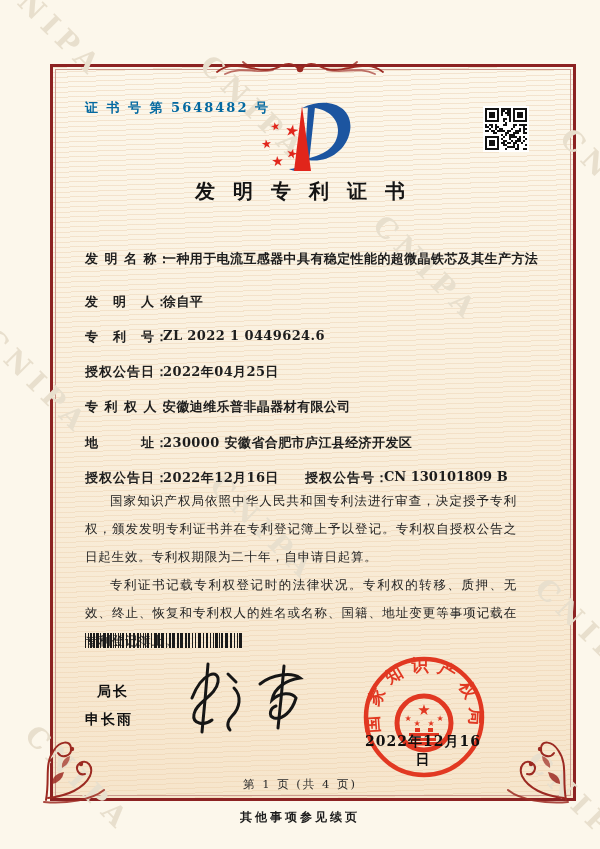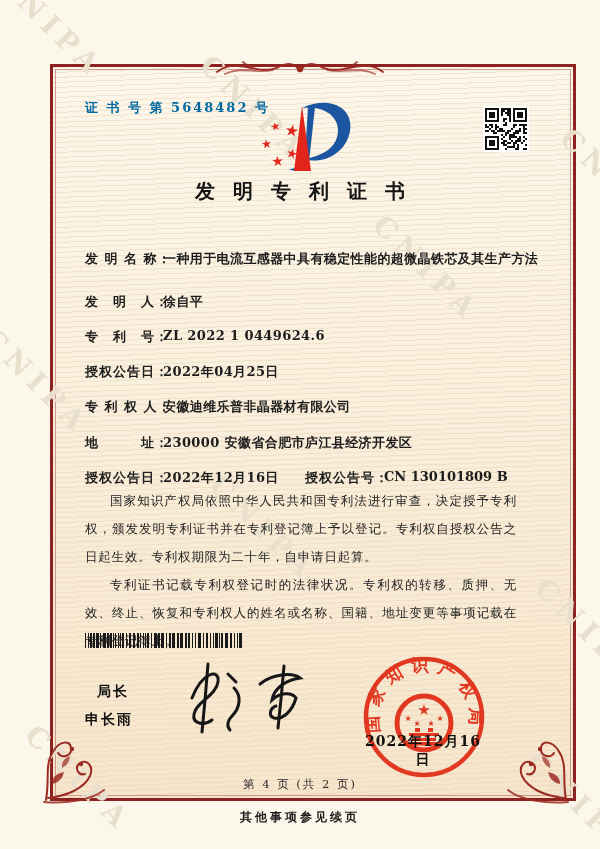--- a/index.html
+++ b/index.html
@@ -392,16 +392,16 @@
           <rect x="69" y="76" width="5" height="4"></rect>
           <rect x="50" y="81" width="30" height="3"></rect>
           <rect x="53" y="86" width="24" height="3"></rect>
           <rect x="47" y="90" width="36" height="3.5"></rect>
         </g>
       </g>
     </g>
   </svg>
   <div class="z2 seal-date">2022年12月16日</div>
 
-  <div class="z2 page-num">第 4 页 (共 2 页)</div>
+  <div class="z2 page-num">第 1 页 (共 4 页)</div>
   <div class="z2 footer-note">其他事项参见续页</div>
 
 </div>
 
 </body></html>

